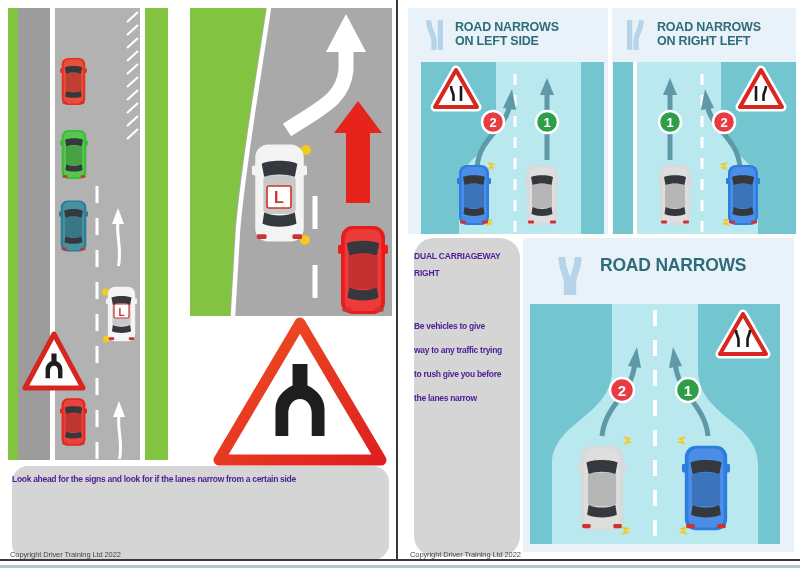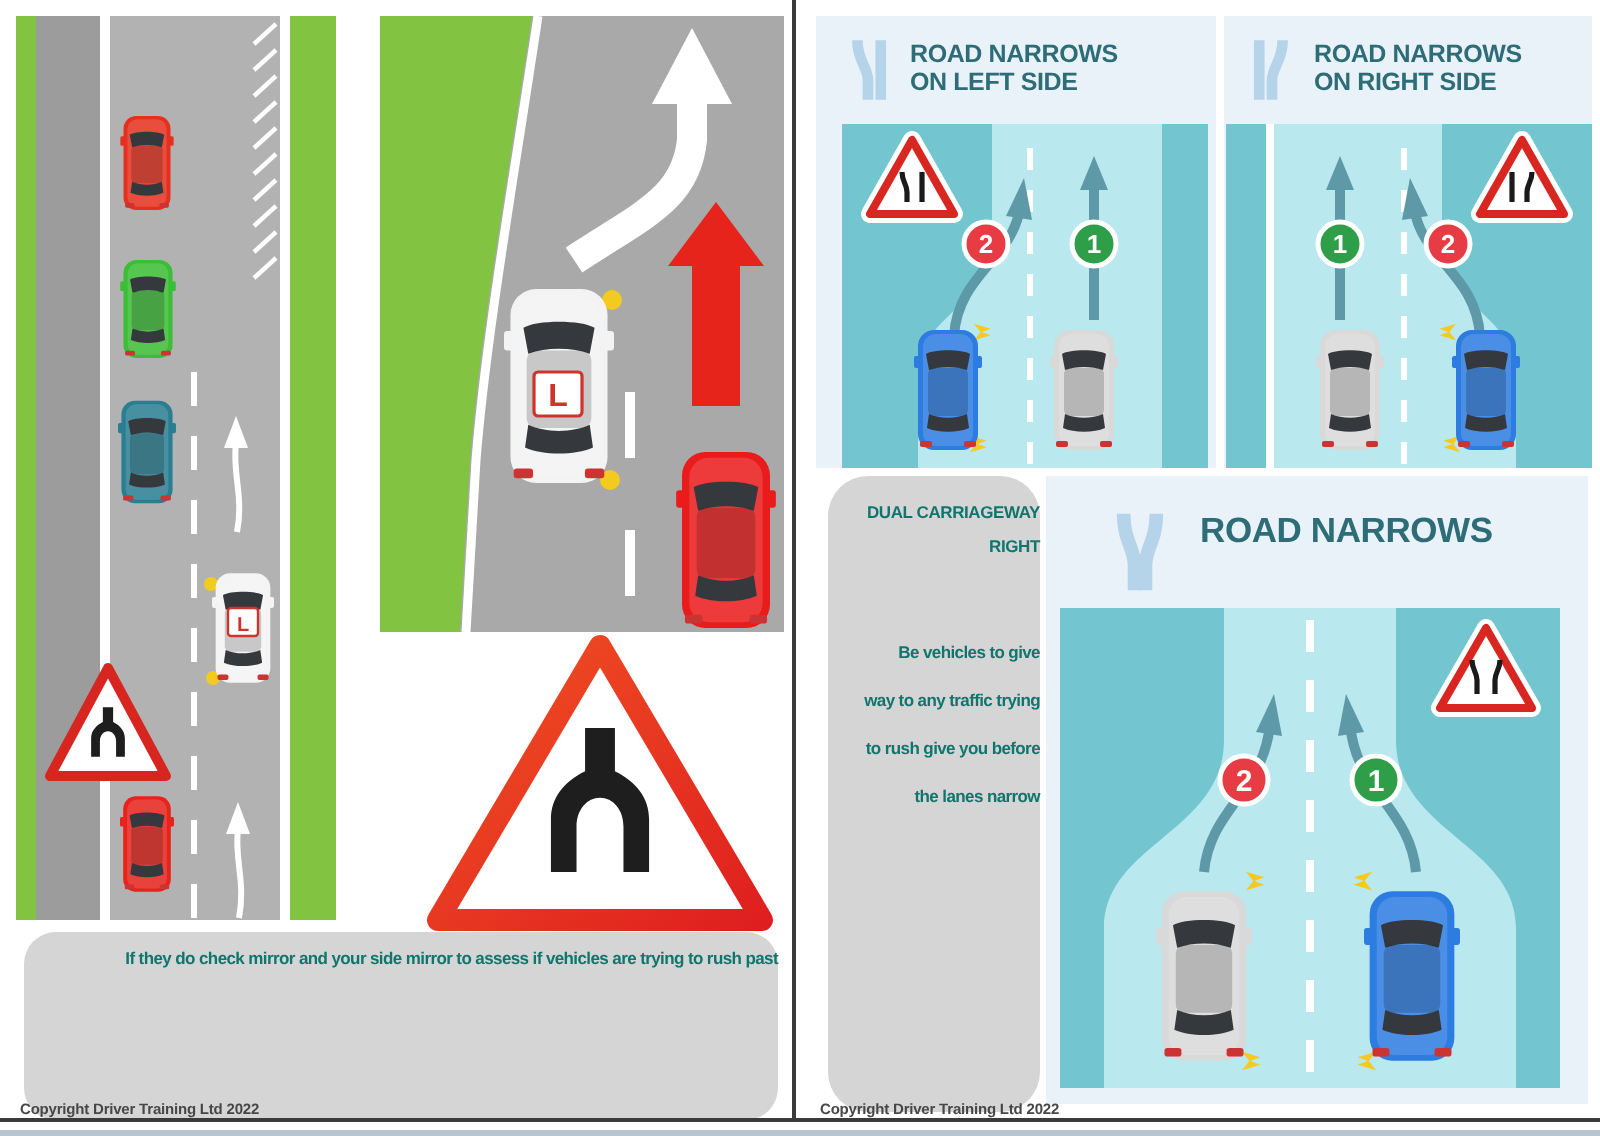--- a/index.html
+++ b/index.html
@@ -15,27 +15,27 @@
   svg{display:block}
   .scene{position:absolute}
 
   
   .panel{position:absolute;background:#e8f2f8}
   .panel-header{display:flex;align-items:flex-start}
   .panel-title{font-weight:bold;color:#2e6c78;line-height:1.14;letter-spacing:-0.2px}
   .ic{stroke:#b5d3e9;stroke-width:5;fill:none}
 
   
-  .graybox{position:absolute;background:#d5d5d5;color:#0f766e;font-weight:bold;text-align:right}
+  .graybox{position:absolute;background:#d5d5d5;color:#4c1d95;font-weight:bold;text-align:left}
   .gb-title{font-size:9px;letter-spacing:0.2px;margin-bottom:11px}
   .gb-line{font-size:8.5px;letter-spacing:-0.3px;margin-bottom:11.5px}
   .nb-title{font-size:8.5px;letter-spacing:-0.2px;line-height:1.1}
   .nb-line{font-size:8.5px;letter-spacing:-0.3px;margin-bottom:14px;line-height:1.2}
 
-  .copyright{position:absolute;font-size:7.5px;font-weight:bold;color:#474747;letter-spacing:-0.1px}
+  .copyright{position:absolute;font-size:7.5px;font-weight:normal;color:#474747;letter-spacing:-0.1px}
 
   .badge{font-family:"Liberation Sans",sans-serif;font-weight:bold;font-size:13px;fill:#fff;text-anchor:middle}
   .badge3{font-family:"Liberation Sans",sans-serif;font-weight:bold;font-size:15px;fill:#fff;text-anchor:middle}
   .lplate{font-family:"Liberation Sans",sans-serif;font-weight:bold;fill:#cf342c;text-anchor:middle}
   .glyph{stroke:#1a1a1a;stroke-width:2.6;fill:none}
   .teal-arrow{stroke:#5e99a8;stroke-width:5;fill:none}
   .teal-head{fill:#5e99a8}
 </style>
 </head>
 <body>
@@ -140,21 +140,21 @@
         <linearGradient id="signgrad" x1="0" y1="0" x2="1" y2="1">
           <stop offset="0" stop-color="#f05123"></stop>
             <stop offset="1" stop-color="#df1f1f"></stop>
         </linearGradient>
       </defs>
       <path d="M90,7 L9,144 L171,144 Z" fill="#ffffff" stroke="url(#signgrad)" stroke-width="11" stroke-linejoin="round"></path>
       <use href="#dualends" x="58" y="42" width="64" height="84"></use>
     </svg>
 
     <div class="graybox" style="left:12px;top:466px;width:377px;height:86px;border-radius:16px;padding-top:8px">
-      <div class="gb-line">If they do check mirror and your side mirror to assess if vehicles are trying to rush past</div>
+      <div class="gb-line">Look ahead for the signs and look for if the lanes narrow from a certain side</div>
     </div>
 
     <div class="copyright" style="left:10px;top:550px">Copyright Driver Training Ltd 2022</div>
   </div>
 
   <div class="page page-right">
 
     <div class="panel" style="left:8px;top:8px;width:200px;height:226px">
       <div class="panel-header" style="padding:10px 0 0 14px">
         <svg width="24" height="34" viewBox="0 0 22 32">
@@ -196,21 +196,21 @@
     </div>
 
     <div class="panel" style="left:212px;top:8px;width:184px;height:226px">
       <div class="panel-header" style="padding:10px 0 0 12px">
         <svg width="24" height="34" viewBox="0 0 22 32">
           <path class="ic" d="M5,2 L5,30"></path>
             <path class="ic" d="M16,2 C16,12 11,14.5 11,21 L11,30"></path>
         </svg>
         <div class="panel-title" style="font-size:12.5px;margin-left:9px;padding-top:2px">
           <div>ROAD NARROWS</div>
-          <div>ON RIGHT SIDE</div>
+          <div>ON RIGHT LEFT</div>
         </div>
       </div>
       <svg class="scene" style="left:1px;top:54px;width:183px;height:172px" viewBox="0 0 183 172">
         <rect width="183" height="172" fill="#73c6d0"></rect>
         <path d="M145,172 L145,125 C145,96 108,90 108,60 L108,0 L23,0 L23,172 Z" fill="#b9e8ee"></path>
         <rect x="20" y="0" width="4" height="172" fill="#ffffff"></rect>
         <line x1="89" y1="12" x2="89" y2="172" stroke="#fff" stroke-width="3" stroke-dasharray="11 10"></line>
         <g>
           <path d="M148,8 L127,45 L169,45 Z" fill="#fff" stroke="#ffffff" stroke-width="9" stroke-linejoin="round"></path>
           <path d="M148,8 L127,45 L169,45 Z" fill="#fff" stroke="#d82620" stroke-width="4" stroke-linejoin="round"></path>

